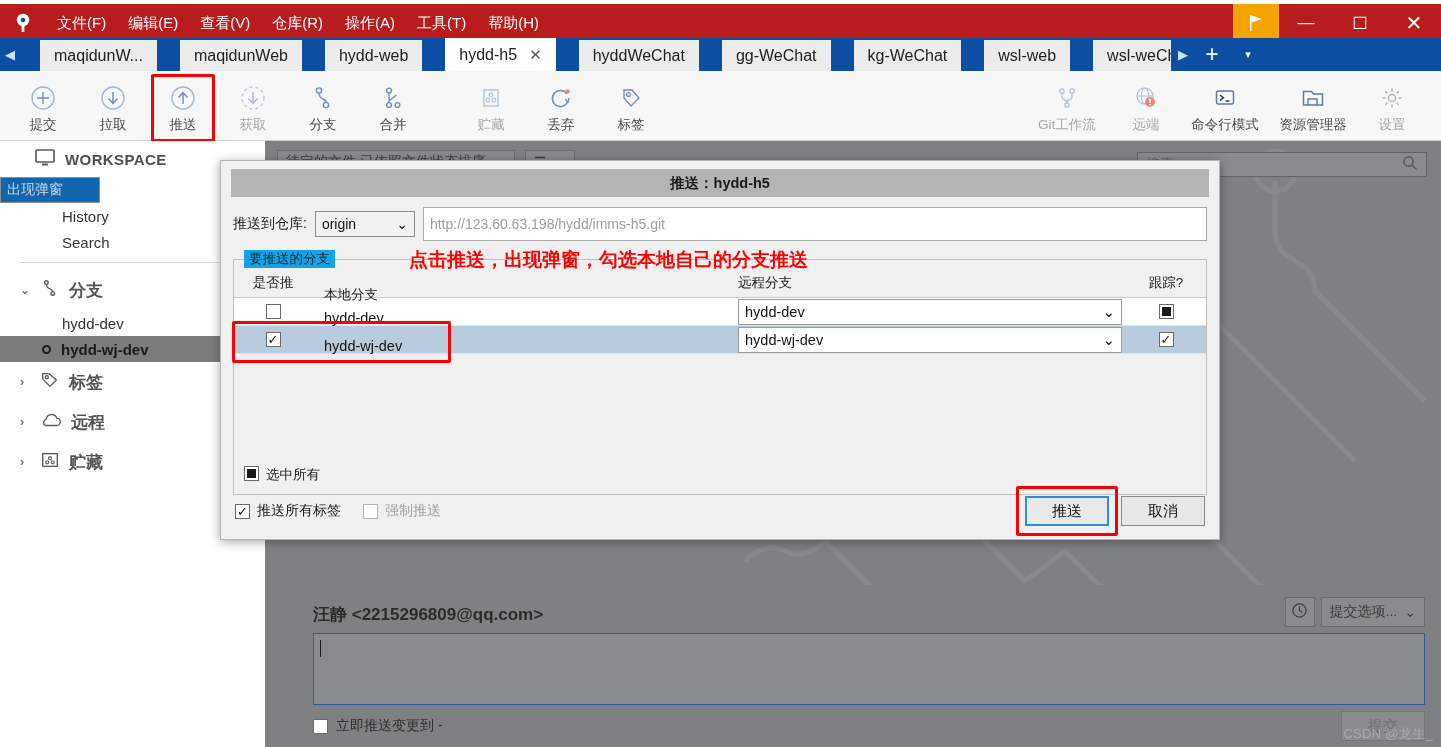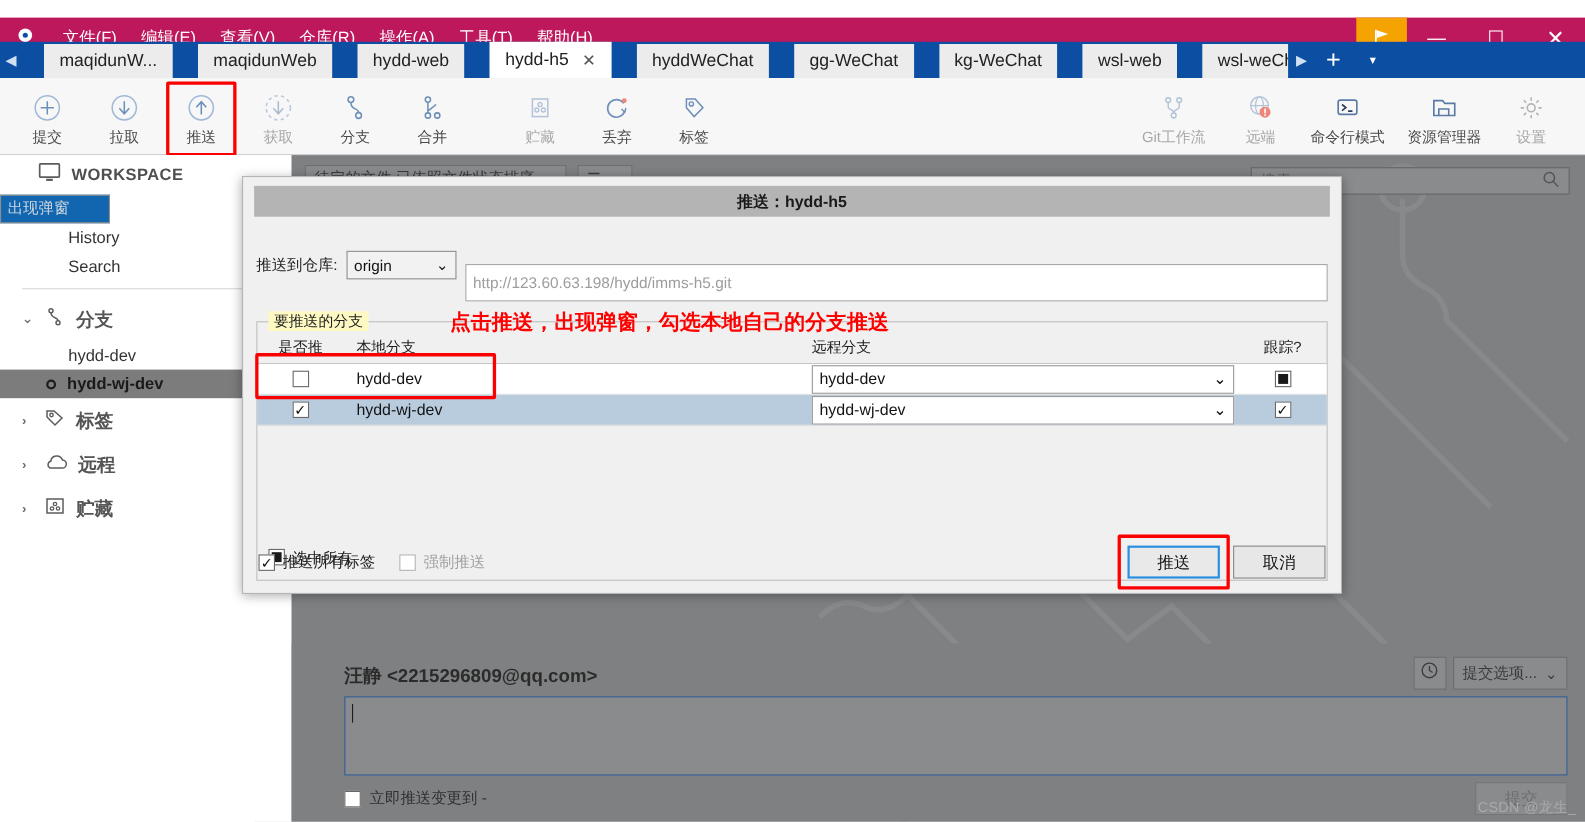--- a/index.html
+++ b/index.html
@@ -8,22 +8,22 @@
     width:1441px; height:747px;
     font-family:"Liberation Sans","DejaVu Sans",sans-serif;
     background:#ffffff;
     overflow:hidden;
     position:relative;
     -webkit-font-smoothing:antialiased;
   }
 
   
   .titlebar{
-    position:absolute;left:0;top:16px;width:1441px;height:38px;
-    background:#be185d; display:flex; align-items:center;
+    position:absolute;left:0;top:4px;width:1441px;height:38px;
+    background:#b91c1c; display:flex; align-items:center;
   }
   .app-logo{ width:46px;height:38px;display:flex;align-items:center;justify-content:center;}
   .app-logo svg{ display:block; }
   .menu{ display:flex; align-items:center; height:38px; }
   .menu-item{
     color:#ffffff; font-size:15px; padding:4px 11px; line-height:20px;
     white-space:nowrap; cursor:default;
   }
   .titlebar-right{ position:absolute; right:0; top:0; height:38px; display:flex; align-items:stretch;}
   .flagbtn{ width:46px; background:#f5a300; display:flex;align-items:center;justify-content:center;}
@@ -148,36 +148,36 @@
     display:flex;align-items:center;justify-content:center;font-size:14.5px;font-weight:bold;
   }
   .dlg-row1{ display:flex;align-items:center;gap:8px;padding:10px 12px 0 12px;}
   .dlg-lbl{ font-size:14px;color:#1d1d1d;}
   .sel{
     width:100px;height:26px;border:1px solid #8e8e8e;background:#f2f2f2;
     display:flex;align-items:center;justify-content:space-between;padding:0 6px;font-size:14px;color:#111;
   }
   .url{
     flex:1;height:26px;border:1px solid #a8a8a8;background:#fff;
-    display:flex;align-items:center;padding:16px 6px;font-size:14px;color:#9d9d9d;margin-top:33px;
+    display:flex;align-items:center;padding:16px 6px;font-size:14px;color:#9d9d9d;
   }
   .fieldset{
     position:relative;margin:18px 12px 0 12px;border:1px solid #bfbfbf;height:236px;background:#f0f0f0;
   }
   .legend{
-    position:absolute;left:10px;top:-10px;background:#fef9c3;padding:0 5px;font-size:13.5px;color:#1d1d1d;
+    position:absolute;left:10px;top:-10px;background:#0ea5e9;padding:0 5px;font-size:13.5px;color:#1d1d1d;
   }
   .note{
     position:absolute;left:175px;top:-13px;color:#ff0000;font-size:19px;font-weight:bold;white-space:nowrap;
   }
   .tbl{ position:absolute;left:0;top:14px;width:100%;}
   .thead{ display:flex;height:24px;align-items:flex-start;border-bottom:1px solid #c6c6c6;}
   .th{ font-size:13.5px;color:#1c1c1c;padding-bottom:2px;}
   .c1{ width:78px;text-align:center;}
-  .c2{ width:420px;padding-left:12px;}
+  .c2{ width:420px;padding-left:12px;margin-top:12px;}
   .c3{ flex:1;padding-left:6px;}
   .c4{ width:80px;text-align:center;}
   .trow{ display:flex;align-items:center;height:28px;background:#fff;border-bottom:1px solid #e2e2e2;}
   .trow.selected{ background:#b9ccdd;}
   .cb{
     width:15px;height:15px;border:1px solid #686868;background:#fff;display:inline-flex;
     align-items:center;justify-content:center;font-size:13px;color:#111;line-height:1;
   }
   .cb.part::after{ content:"";width:9px;height:9px;background:#1a1a1a;display:block;}
   .cell-txt{ font-size:14.5px;color:#141414;}

